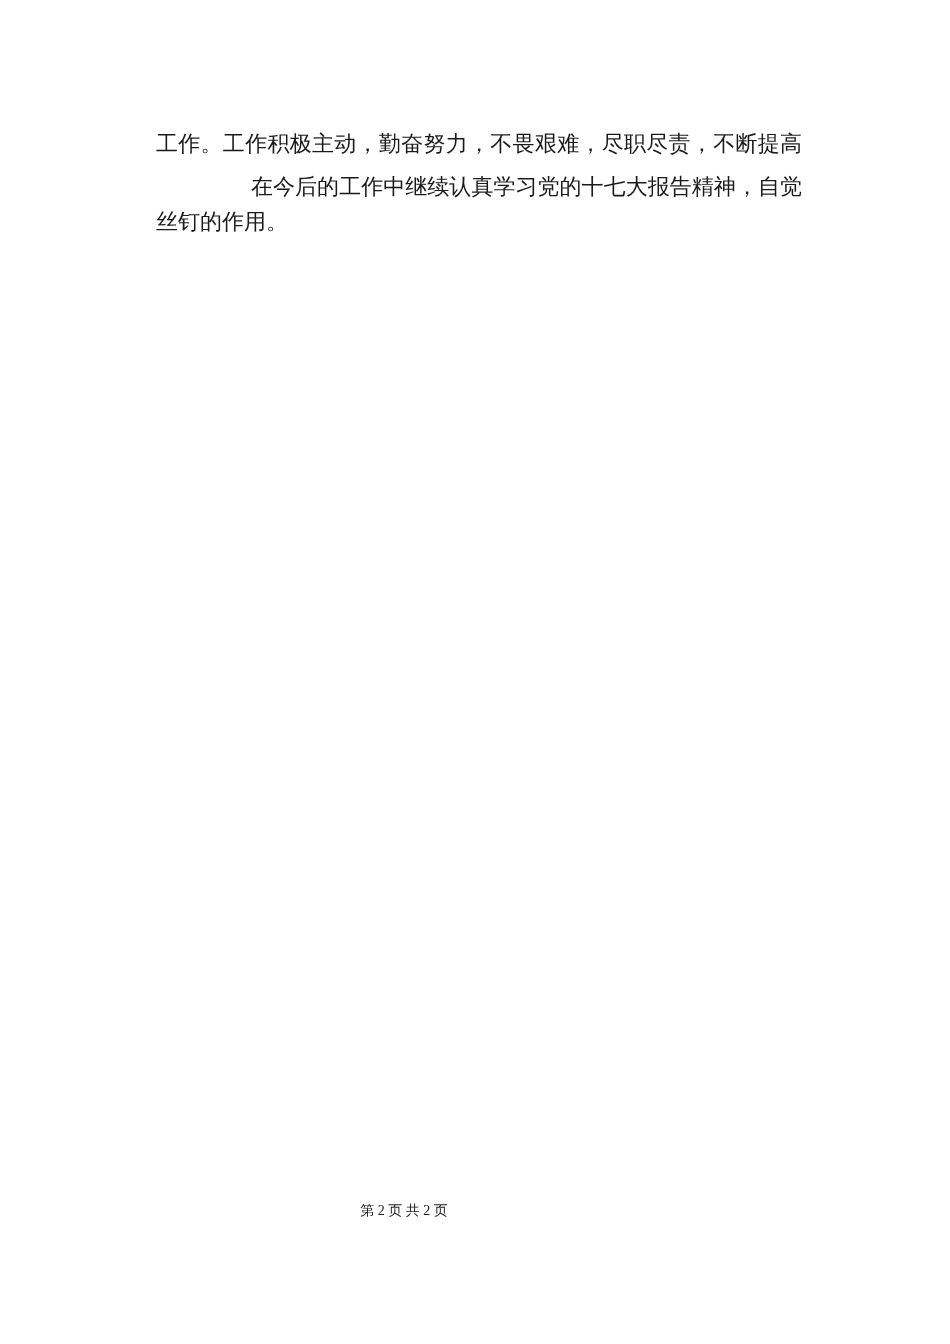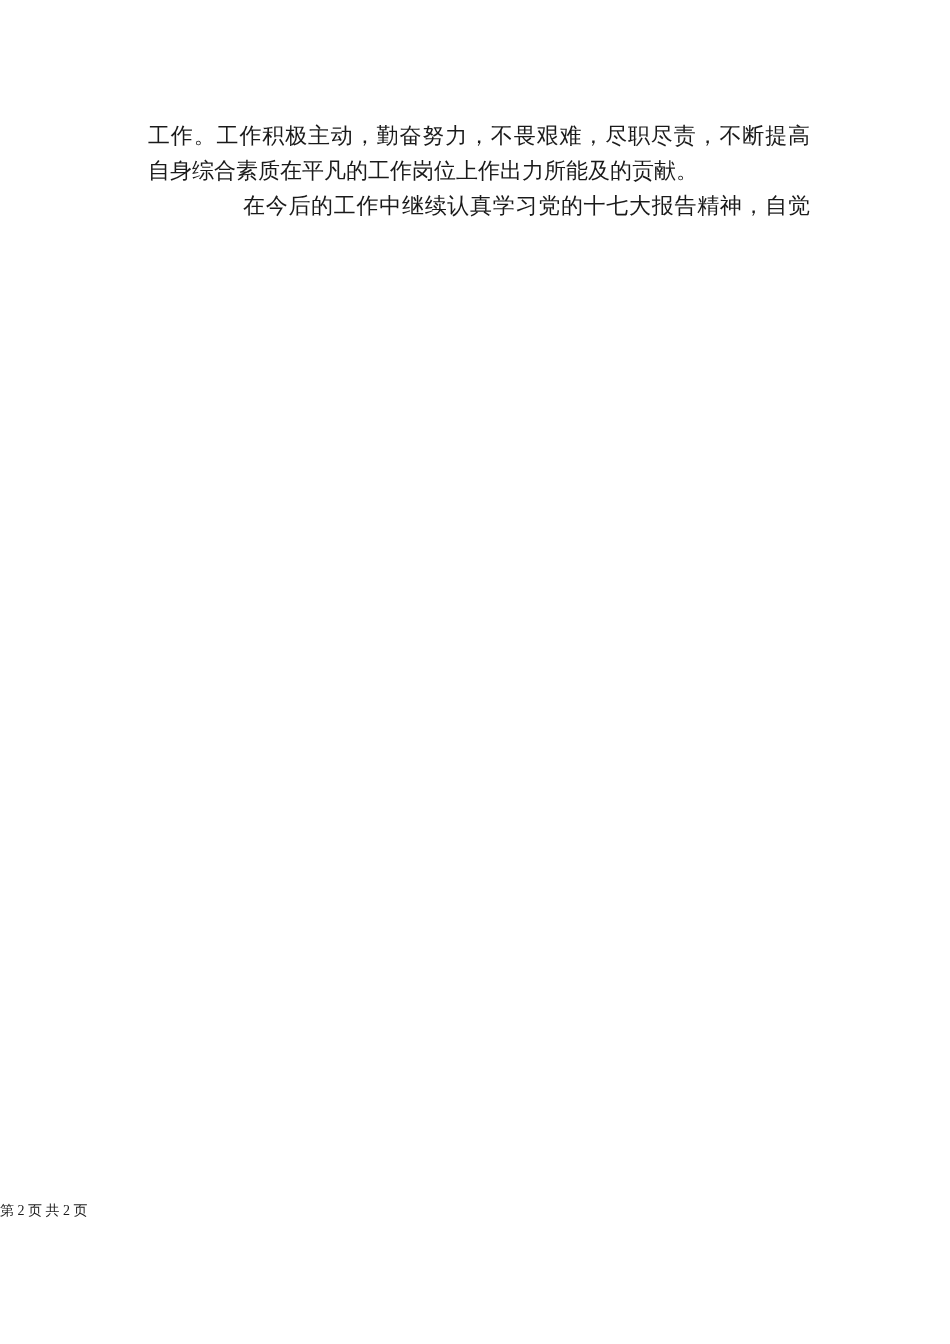--- a/index.html
+++ b/index.html
@@ -18,54 +18,54 @@
   }
   .text-block {
     position: absolute;
     left: 148px;
     top: 118px;
     width: 662px;
     font-size: 22px;
     line-height: 35px;
   }
   .paragraph {
-    margin: 0;
+    margin: 8px;
     padding: 0;
   }
   .line {
     white-space: nowrap;
     text-align: justify;
     text-align-last: justify;
     text-justify: inter-character;
   }
   .line.flush {
     text-align-last: left;
   }
   .line.indent {
     padding-left: 95px;
   }
   .footer {
     position: absolute;
     left: 0;
     top: 1201px;
     width: 808px;
-    text-align: left;
+    text-align: center;
     font-size: 14px;
     line-height: 20px;
   }
 </style>
 </head>
 <body>
 
 <div class="page">
   <div class="text-block">
       <div class="paragraph">
         <div class="line">工作。工作积极主动，勤奋努力，不畏艰难，尽职尽责，不断提高</div>
-        <div class="line flush">自身综合素质在平凡的工作岗位上作出力所能及的贡献。</div>
       </div>
       <div class="paragraph">
         <div class="line indent">在今后的工作中继续认真学习党的十七大报告精神，自觉</div>
+        <div class="line flush">丝钉的作用。</div>
       </div>
     </div>
   <div class="footer">
     <span>第 2 页 共 2 页</span>
   </div>
 </div>
 
 </body></html>

